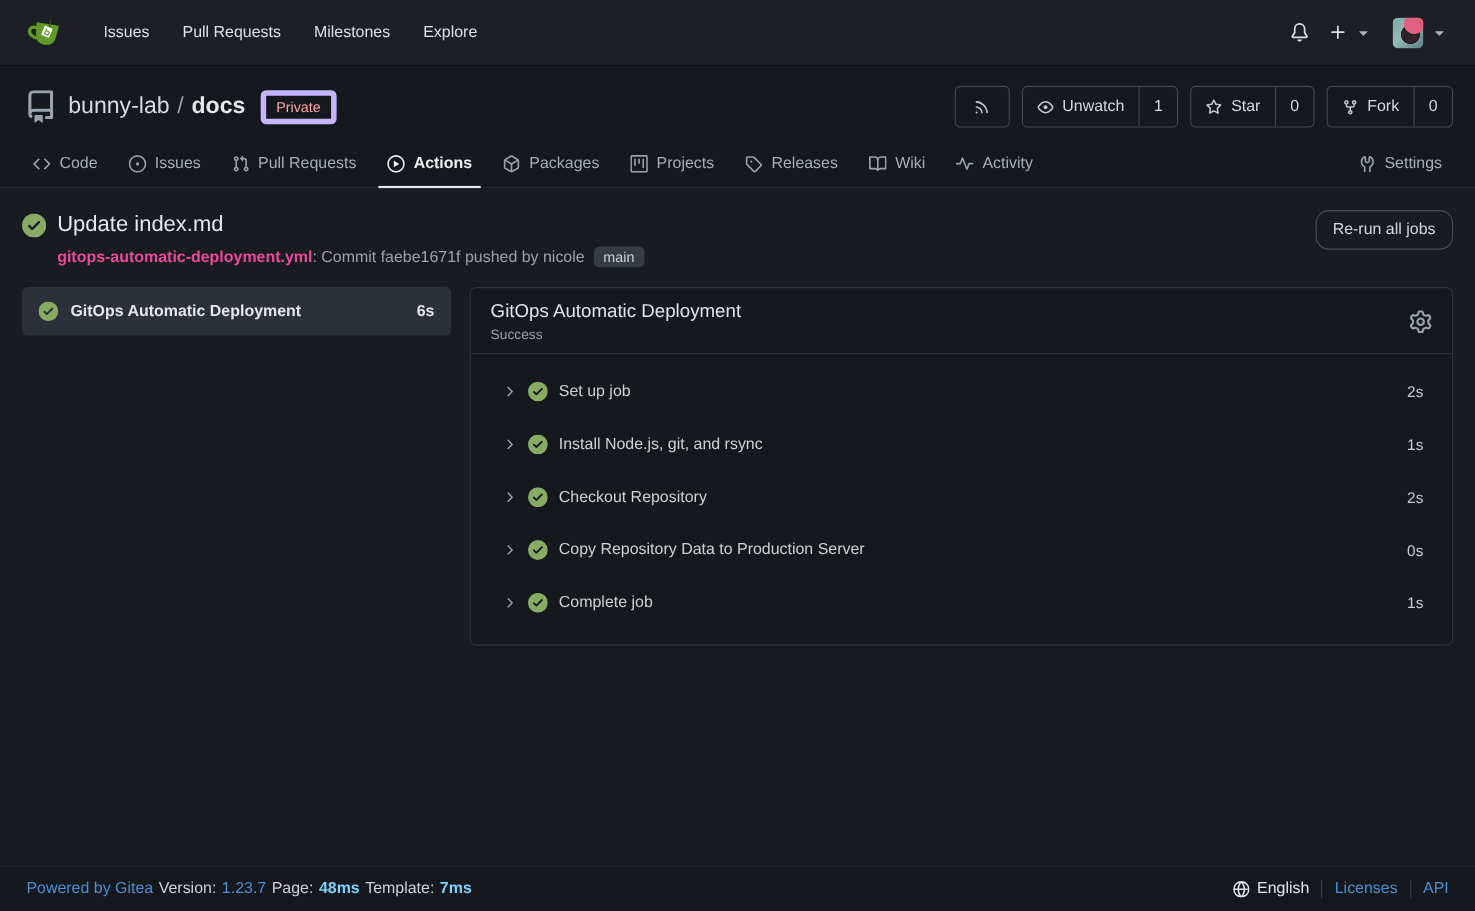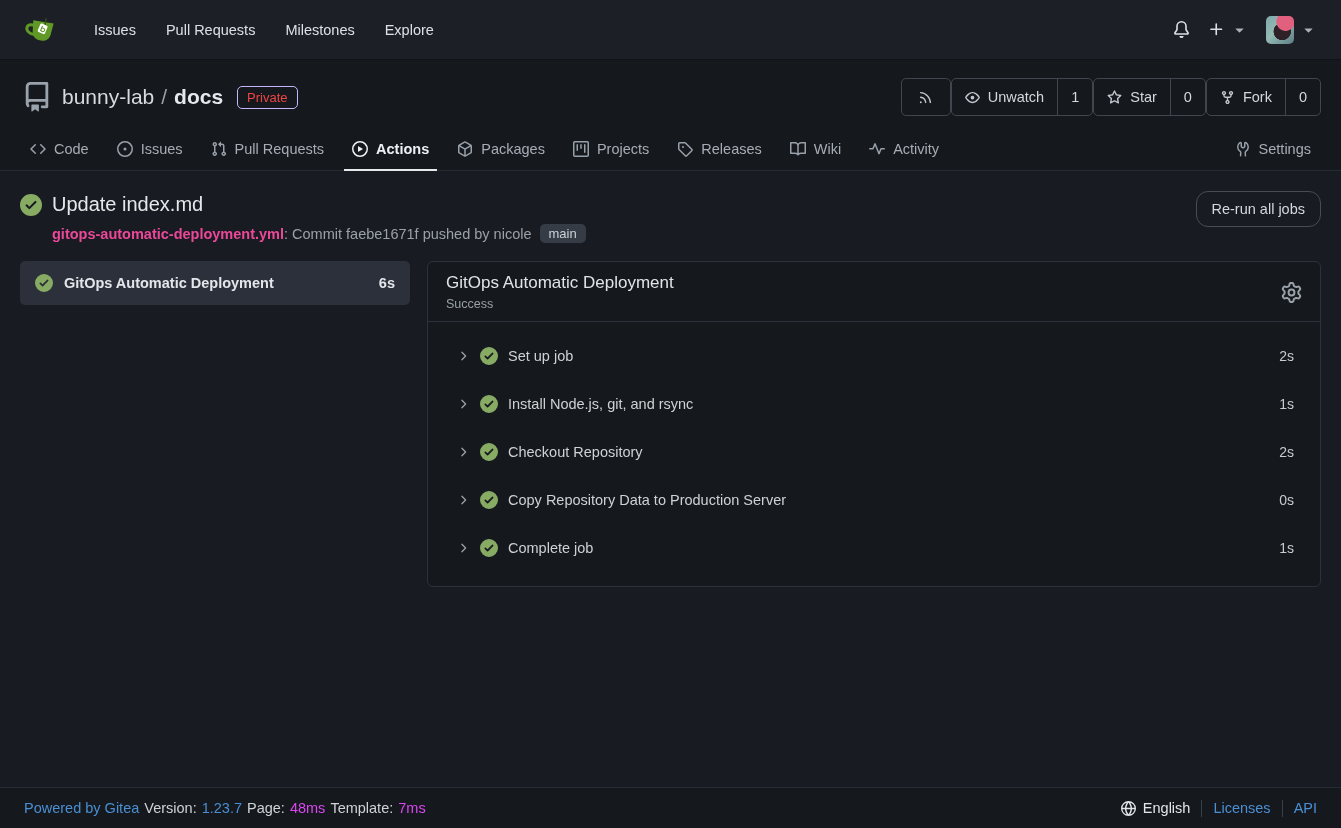--- a/index.html
+++ b/index.html
@@ -32,24 +32,24 @@
 
   
   .header-wrapper { background:#15181d; flex:none; }
   .repo-header { display:flex; align-items:center; padding:18px 20px 14px 22px; }
   .repo-icon { width:30px; height:30px; color:#9aa3ac; margin-right:10px; }
   .repo-title { font-size:21px; color:#d7dbdf; display:flex; align-items:baseline; gap:7px; }
   .repo-title .owner { font-weight:400; cursor:pointer; }
   .repo-title .sep { color:#9aa1a9; }
   .repo-title .name { font-weight:700; color:#e6e9ec; cursor:pointer; }
   .private-badge {
-    margin-left:14px; border:1px solid #c4b5fd; border-radius:5px;
-    padding:3px 9px; font-size:13px; color:#ef4444;
-  }
-  .repo-actions { margin-left:auto; display:flex; }
+    margin-left:14px; border:5px solid #c4b5fd; border-radius:5px;
+    padding:3px 9px; font-size:13px; color:#fca5a5;
+  }
+  .repo-actions { margin-left:auto; display:flex; gap:11px; }
   .btn-group { display:flex; border:1px solid #40464f; border-radius:5px; overflow:hidden; height:38px; }
   .btn-seg {
     display:flex; align-items:center; gap:8px; padding:0 13px;
     color:#d3d8dd; font-size:14.5px; cursor:pointer; background:transparent;
   }
   .btn-seg + .btn-seg { border-left:1px solid #40464f; }
   .btn-seg .ic { width:15px; height:15px; color:#c0c6cd; }
   .btn-square { width:48px; justify-content:center; }
 
   
@@ -116,21 +116,21 @@
   .footer {
     flex:none; height:41px; background:#15181d; border-top:1px solid #262b33;
     display:flex; align-items:center; padding:0 24px; font-size:14.5px; color:#ced3d8;
   }
   .footer a, .link { color:#4a8fd4; text-decoration:none; cursor:pointer; }
   .footer-left { display:flex; align-items:center; gap:5px; }
   .footer-right { margin-left:auto; display:flex; align-items:center; gap:11px; }
   .footer-right .ic { width:15px; height:15px; }
   .lang { display:flex; align-items:center; gap:7px; color:#e2e5e9; cursor:pointer; }
   .vdiv { width:1px; height:17px; background:#3a4049; }
-  b { font-weight:400; color:#d946ef; }
+  b { font-weight:700; color:#7dd3fc; }
 </style>
 </head>
 <body>
 
 <nav class="topnav">
   <span class="logo">
     <svg width="33" height="30" viewBox="0 0 40 36">
       <path d="M11 12 C3.5 10 1.5 16.5 5.5 20.5 C7.5 22.5 10.5 23.5 12.5 23.5" fill="none" stroke="#609926" stroke-width="3.6" stroke-linecap="round"></path>
       <g transform="rotate(9 22 18)">
         <path d="M9.5 8 L34.5 8 L33 22 C32.4 27.6 28 31 22 31 C16 31 11.6 27.6 11 22 Z" fill="#609926"></path>

